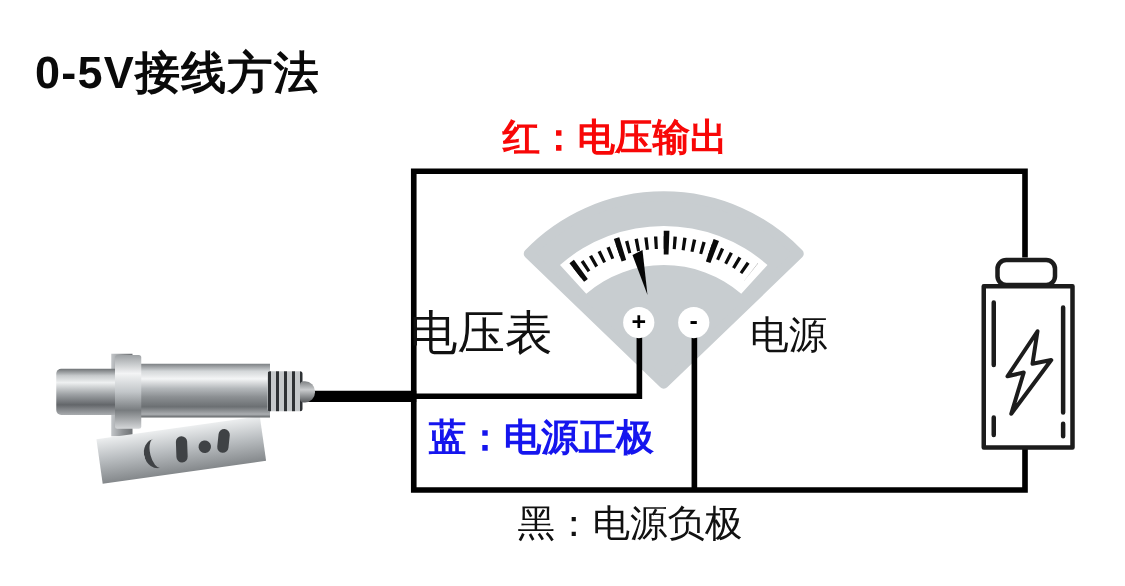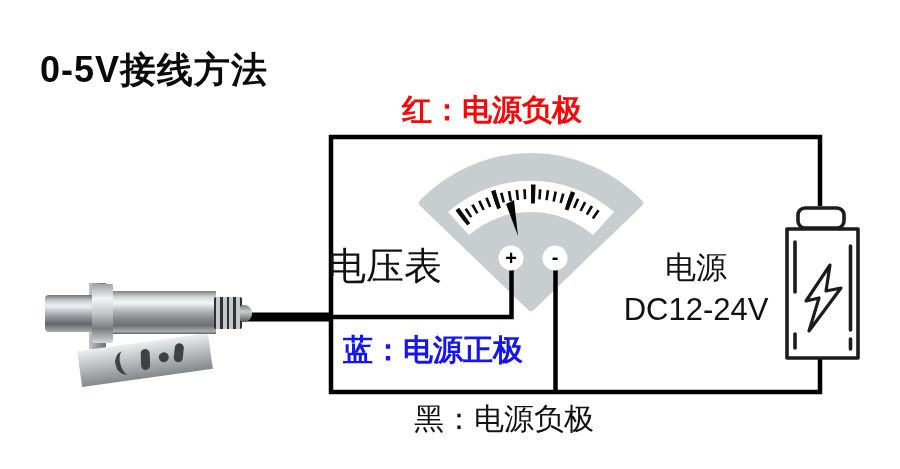--- a/index.html
+++ b/index.html
@@ -3,29 +3,29 @@
 <meta charset="utf-8">
 <style>
   html,body{margin:0;padding:0;background:#ffffff;}
   .stage{
     position:relative;width:900px;height:469px;background:#ffffff;
     overflow:hidden;font-family:"Liberation Sans","DejaVu Sans",sans-serif;
   }
   .stage svg{position:absolute;left:0;top:0;}
   .page-title{
     position:absolute;left:24px;top:30px;font-size:36px;font-weight:700;
-    color:#0a0a0a;letter-spacing:1px;margin:16px;
+    color:#0a0a0a;letter-spacing:1px;margin:4px;
   }
   .lbl{position:absolute;white-space:nowrap;font-weight:500;}
   .lbl-red{left:402px;top:90px;font-size:30px;font-weight:600;color:var(--red);}
   .lbl-blue{left:343px;top:330px;font-size:30px;font-weight:600;color:var(--blue);}
   .lbl-black{left:414px;top:399px;font-size:30px;color:var(--black);}
   .lbl-voltmeter{left:328px;top:241px;font-size:38px;color:var(--black);}
   .lbl-power{
-    position:absolute;left:600px;top:247px;width:192px;text-align:center;
+    position:absolute;left:600px;top:247px;width:192px;
     font-size:31px;font-weight:500;color:var(--black);line-height:42px;
   }
   .terminal-glyph{
     position:absolute;width:26px;height:26px;display:flex;align-items:center;
     justify-content:center;font-size:20px;font-weight:700;color:#000;
   }
   .glyph-plus{left:498px;top:245px;}
   .glyph-minus{left:542px;top:244px;}
   
   .gauge-sector{fill:var(--gauge_gray);stroke:var(--gauge_gray);stroke-width:8;stroke-linejoin:round;}
@@ -110,25 +110,24 @@
       <div class="slot-dot"></div>
       <div class="slot-oval2"></div>
     </div>
     <div class="s-tip"></div>
     <div class="s-flange"></div>
     <div class="s-body"></div>
     <div class="s-rings"></div>
     <div class="s-nub"></div>
   </div>
 
-  <div class="lbl lbl-red">红：电源负极</div>
+  <div class="lbl lbl-red">红：电压输出</div>
   <div class="lbl lbl-voltmeter">电压表</div>
   <div class="lbl lbl-blue">蓝：电源正极</div>
   <div class="lbl lbl-black">黑：电源负极</div>
   <div class="lbl-power">
     <div>电源</div>
-    <div>DC12-24V</div>
   </div>
 
   <div class="terminal-glyph glyph-plus">+</div>
   <div class="terminal-glyph glyph-minus">-</div>
 
 </div>
 
 </body></html>

